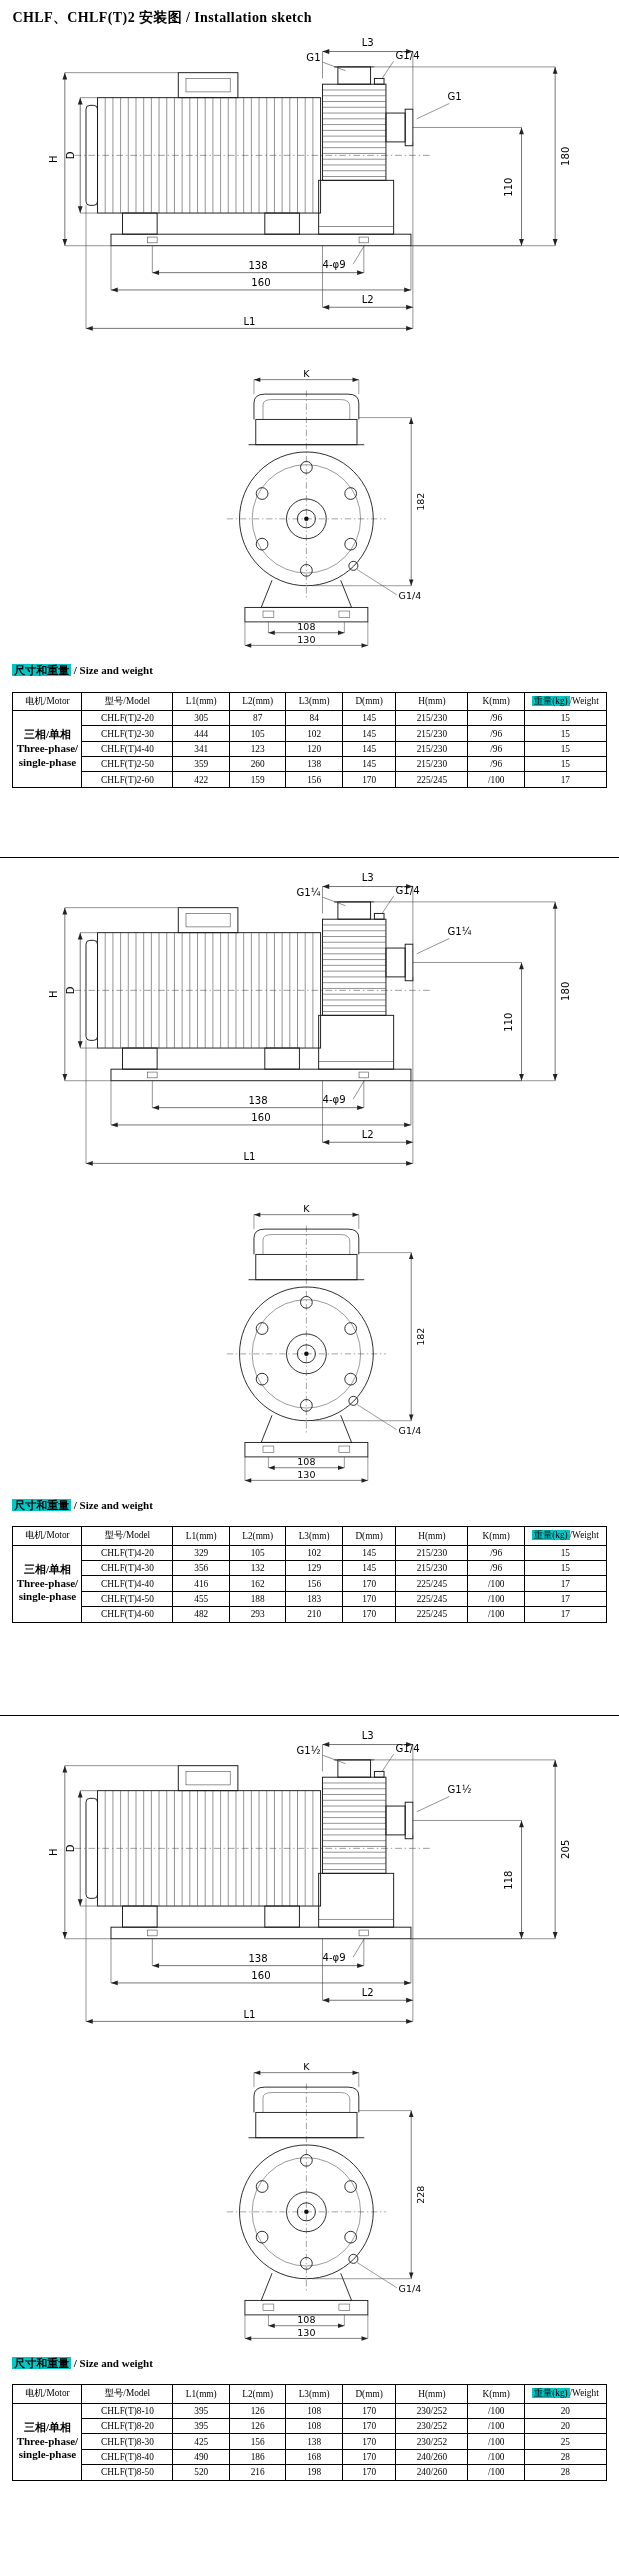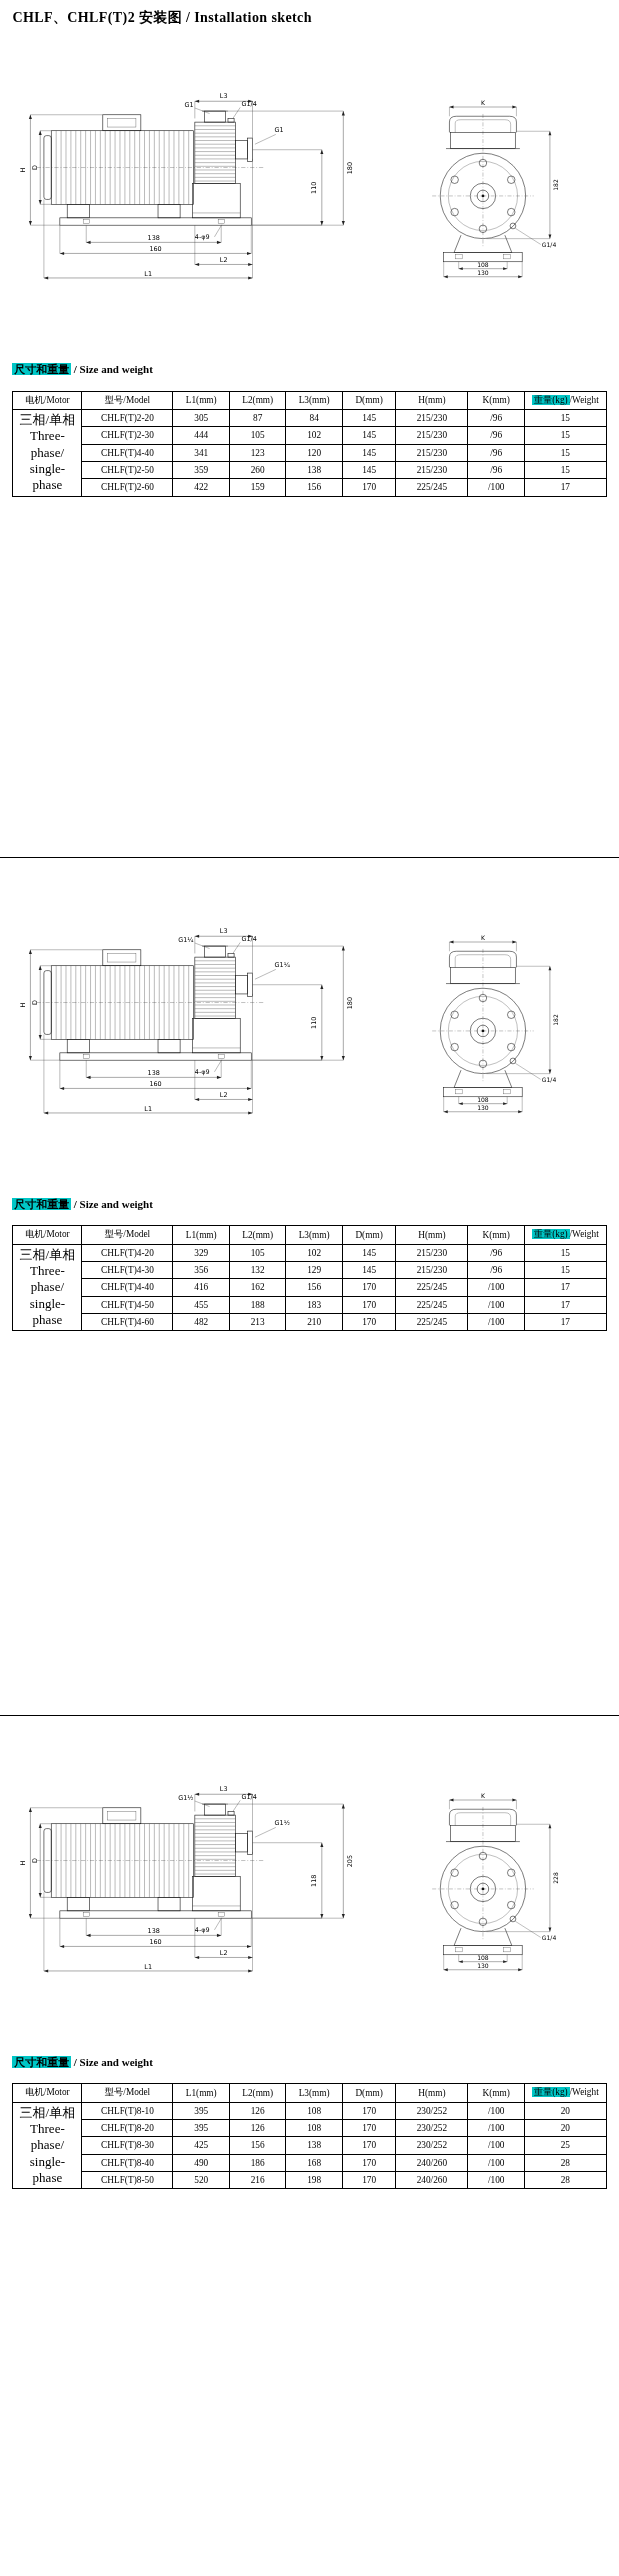--- a/index.html
+++ b/index.html
@@ -2,35 +2,35 @@
 <html style="font-size:14px"><head>
 <meta charset="utf-8">
 <style>
   html,body{margin:0;padding:0;background:#fff;}
   body{width:619px;color:#000;font-family:"Liberation Serif","DejaVu Serif",serif;}
   .pump-section{height:857px;box-sizing:border-box;padding:7px 12.4px 0;overflow:hidden;
     display:flex;flex-direction:column;}
   .section-divider{border-top:1.8px solid #000;height:0;}
   .section-title{font-size:14px;font-weight:bold;margin:1.8px 0 3.5px;letter-spacing:0.4px;
     font-family:"Liberation Serif","DejaVu Serif",serif;}
-  .drawings{display:flex;flex-direction:row;align-items:center;gap:2px;}
+  .drawings{display:flex;flex-direction:column;align-items:center;gap:19px;}
   .drawings svg{display:block;}
   svg text{font-family:"DejaVu Sans",sans-serif;font-size:10.5px;fill:#000;}
   .ln{stroke:#1a1a1a;stroke-width:1;fill:none;}
   .thin{stroke:#444;stroke-width:.6;fill:none;}
   .dim{stroke:#333;stroke-width:.7;fill:none;}
   .dash{stroke:#555;stroke-width:.6;fill:none;stroke-dasharray:7 3 1.5 3;}
   .arr polygon{fill:#222;stroke:none;}
   .table-label{font-size:11px;font-weight:bold;margin:14px 0 5.3px;}
   .hl{background:#00c6c6;padding:0 1.8px;}
   table.spec-table{border-collapse:collapse;width:100%;font-size:9.3px;text-align:center;
     border:1.3px solid #000;margin-top:8px;}
   table.spec-table th,table.spec-table td{border:0.9px solid #000;padding:2.2px 2.7px;}
   table.spec-table th{font-weight:normal;}
-  td.motor-cell{font-size:13px;line-height:1.25;}
+  td.motor-cell{font-size:11px;line-height:1.25;font-weight:bold;}
   td.model-cell{white-space:nowrap;}
 </style>
 </head>
 <body>
 
 <section class="pump-section">
   <h2 class="section-title">CHLF、CHLF(T)2 安装图 / Installation sketch</h2>
   <div class="drawings">
   <svg width="548" height="318" viewBox="0 0 570 330">
     <g>
@@ -443,21 +443,21 @@
           <td>188</td>
           <td>183</td>
           <td>170</td>
           <td>225/245</td>
           <td>/100</td>
           <td>17</td>
         </tr>
         <tr>
           <td class="model-cell">CHLF(T)4-60</td>
           <td>482</td>
-          <td>213</td>
+          <td>293</td>
           <td>210</td>
           <td>170</td>
           <td>225/245</td>
           <td>/100</td>
           <td>17</td>
         </tr>
       </tbody>
     </table>
 </section>
 <div class="section-divider"></div>

